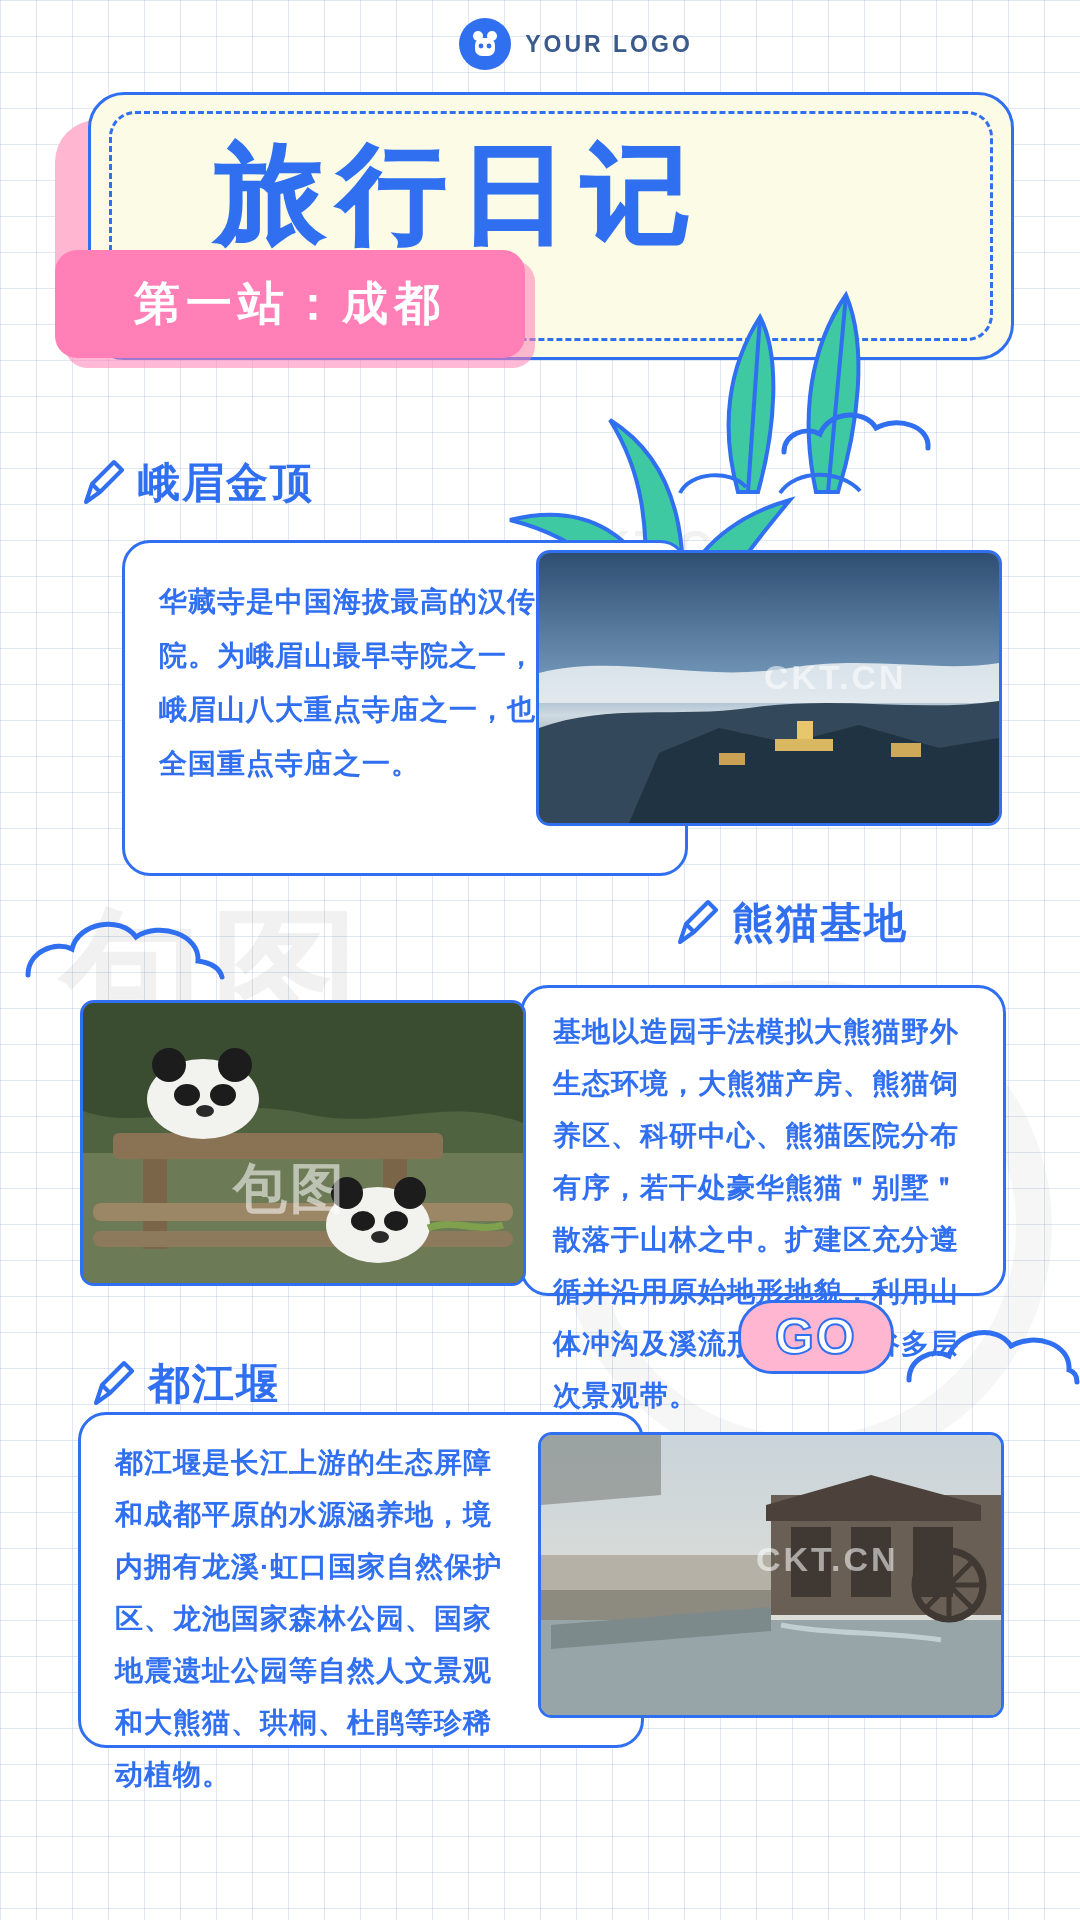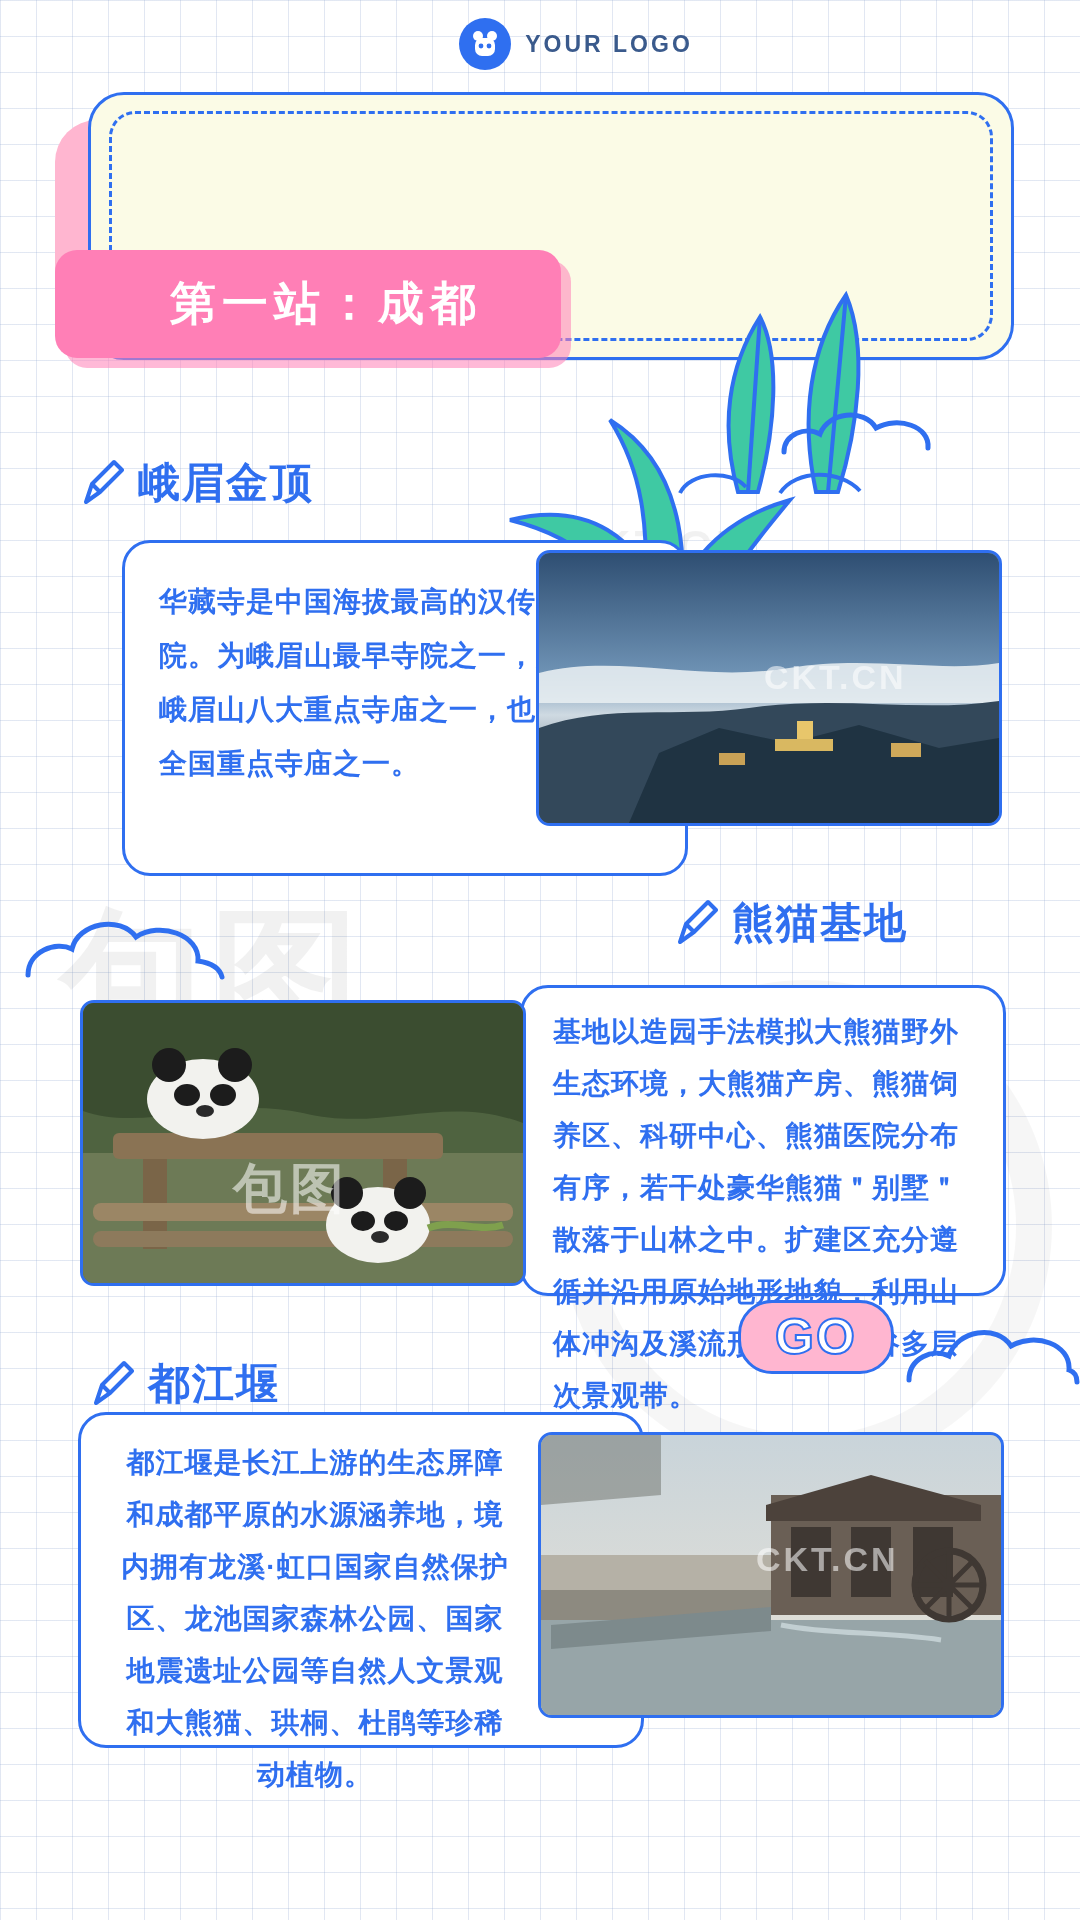--- a/index.html
+++ b/index.html
@@ -116,21 +116,20 @@
     position: absolute;
     left: 55px; top: 158px;
     width: 470px; height: 108px;
     background: #ff7fb6;
     border-radius: 22px;
     box-shadow: 10px 10px 0 rgba(255,127,182,0.55);
     z-index: 3;
     display: flex;
     align-items: center;
     justify-content: center;
-    padding-left: 36px;
   }
   .subtitle-ribbon .txt {
     color: #ffffff;
     font-size: 46px;
     font-weight: bold;
     letter-spacing: 6px;
   }
 
   
   .plant { position: absolute; }
@@ -217,20 +216,21 @@
         <circle cx="13" cy="19" r="2.4" fill="#2f6ff0"></circle>
         <circle cx="21" cy="19" r="2.4" fill="#2f6ff0"></circle>
       </svg>
     </div>
     <div class="logo-text">YOUR LOGO</div>
   </div>
 
   <div class="header-wrap">
     <div class="header-pink-blob"></div>
     <div class="header-card"></div>
+    <div class="header-title">旅行日记</div>
 
     <svg class="plant" style="left:620px; top:155px;" width="260" height="250" viewBox="0 0 260 250">
       <path d="M118 245 C100 180 108 120 140 70 C160 108 156 180 138 245 Z" fill="#3fc9a3" stroke="#2f6ff0" stroke-width="4"></path>
       <path d="M140 70 L128 245" stroke="#2f6ff0" stroke-width="4" fill="none"></path>
       <path d="M196 245 C180 170 190 100 226 48 C248 100 238 180 218 245 Z" fill="#3fc9a3" stroke="#2f6ff0" stroke-width="4"></path>
       <path d="M226 48 L208 245" stroke="#2f6ff0" stroke-width="4" fill="none"></path>
       <path d="M60 246 C70 225 110 222 126 240" stroke="#2f6ff0" stroke-width="4" fill="none"></path>
       <path d="M160 246 C176 222 220 222 240 244" stroke="#2f6ff0" stroke-width="4" fill="none"></path>
     </svg>
 
@@ -336,21 +336,21 @@
   </div>
 
   <div class="section-head" style="left:88px; top:1320px;margin-top:36px;">
     <svg width="46" height="50" viewBox="0 0 46 50">
       <path d="M8 44 L14 26 L36 4 L44 12 L22 34 Z" fill="#ffffff" stroke="#2f6ff0" stroke-width="4" stroke-linejoin="round"></path>
       <path d="M14 26 L22 34" stroke="#2f6ff0" stroke-width="4"></path>
     </svg>
     <div class="title">都江堰</div>
   </div>
 
-  <div class="text-card" style="left:78px; top:1412px; width:560px; height:330px;text-align:center;">
+  <div class="text-card" style="left:78px; top:1412px; width:560px; height:330px;">
     <div class="body-text" style="position:absolute; left:34px; top:22px; width:400px; line-height:52px;">都江堰是长江上游的生态屏障和成都平原的水源涵养地，境内拥有龙溪·虹口国家自然保护区、龙池国家森林公园、国家地震遗址公园等自然人文景观和大熊猫、珙桐、杜鹃等珍稀动植物。</div>
   </div>
 
   <div class="photo" style="left:538px; top:1432px; width:460px; height:280px; border:3px solid #2f6ff0;">
     <svg width="100%" height="100%" viewBox="0 0 460 280" preserveAspectRatio="none">
       <defs>
         <linearGradient id="sky3" x1="0" y1="0" x2="0" y2="1">
           <stop offset="0%" stop-color="#c9d4da"></stop>
           <stop offset="100%" stop-color="#e8e2d6"></stop>
         </linearGradient>

